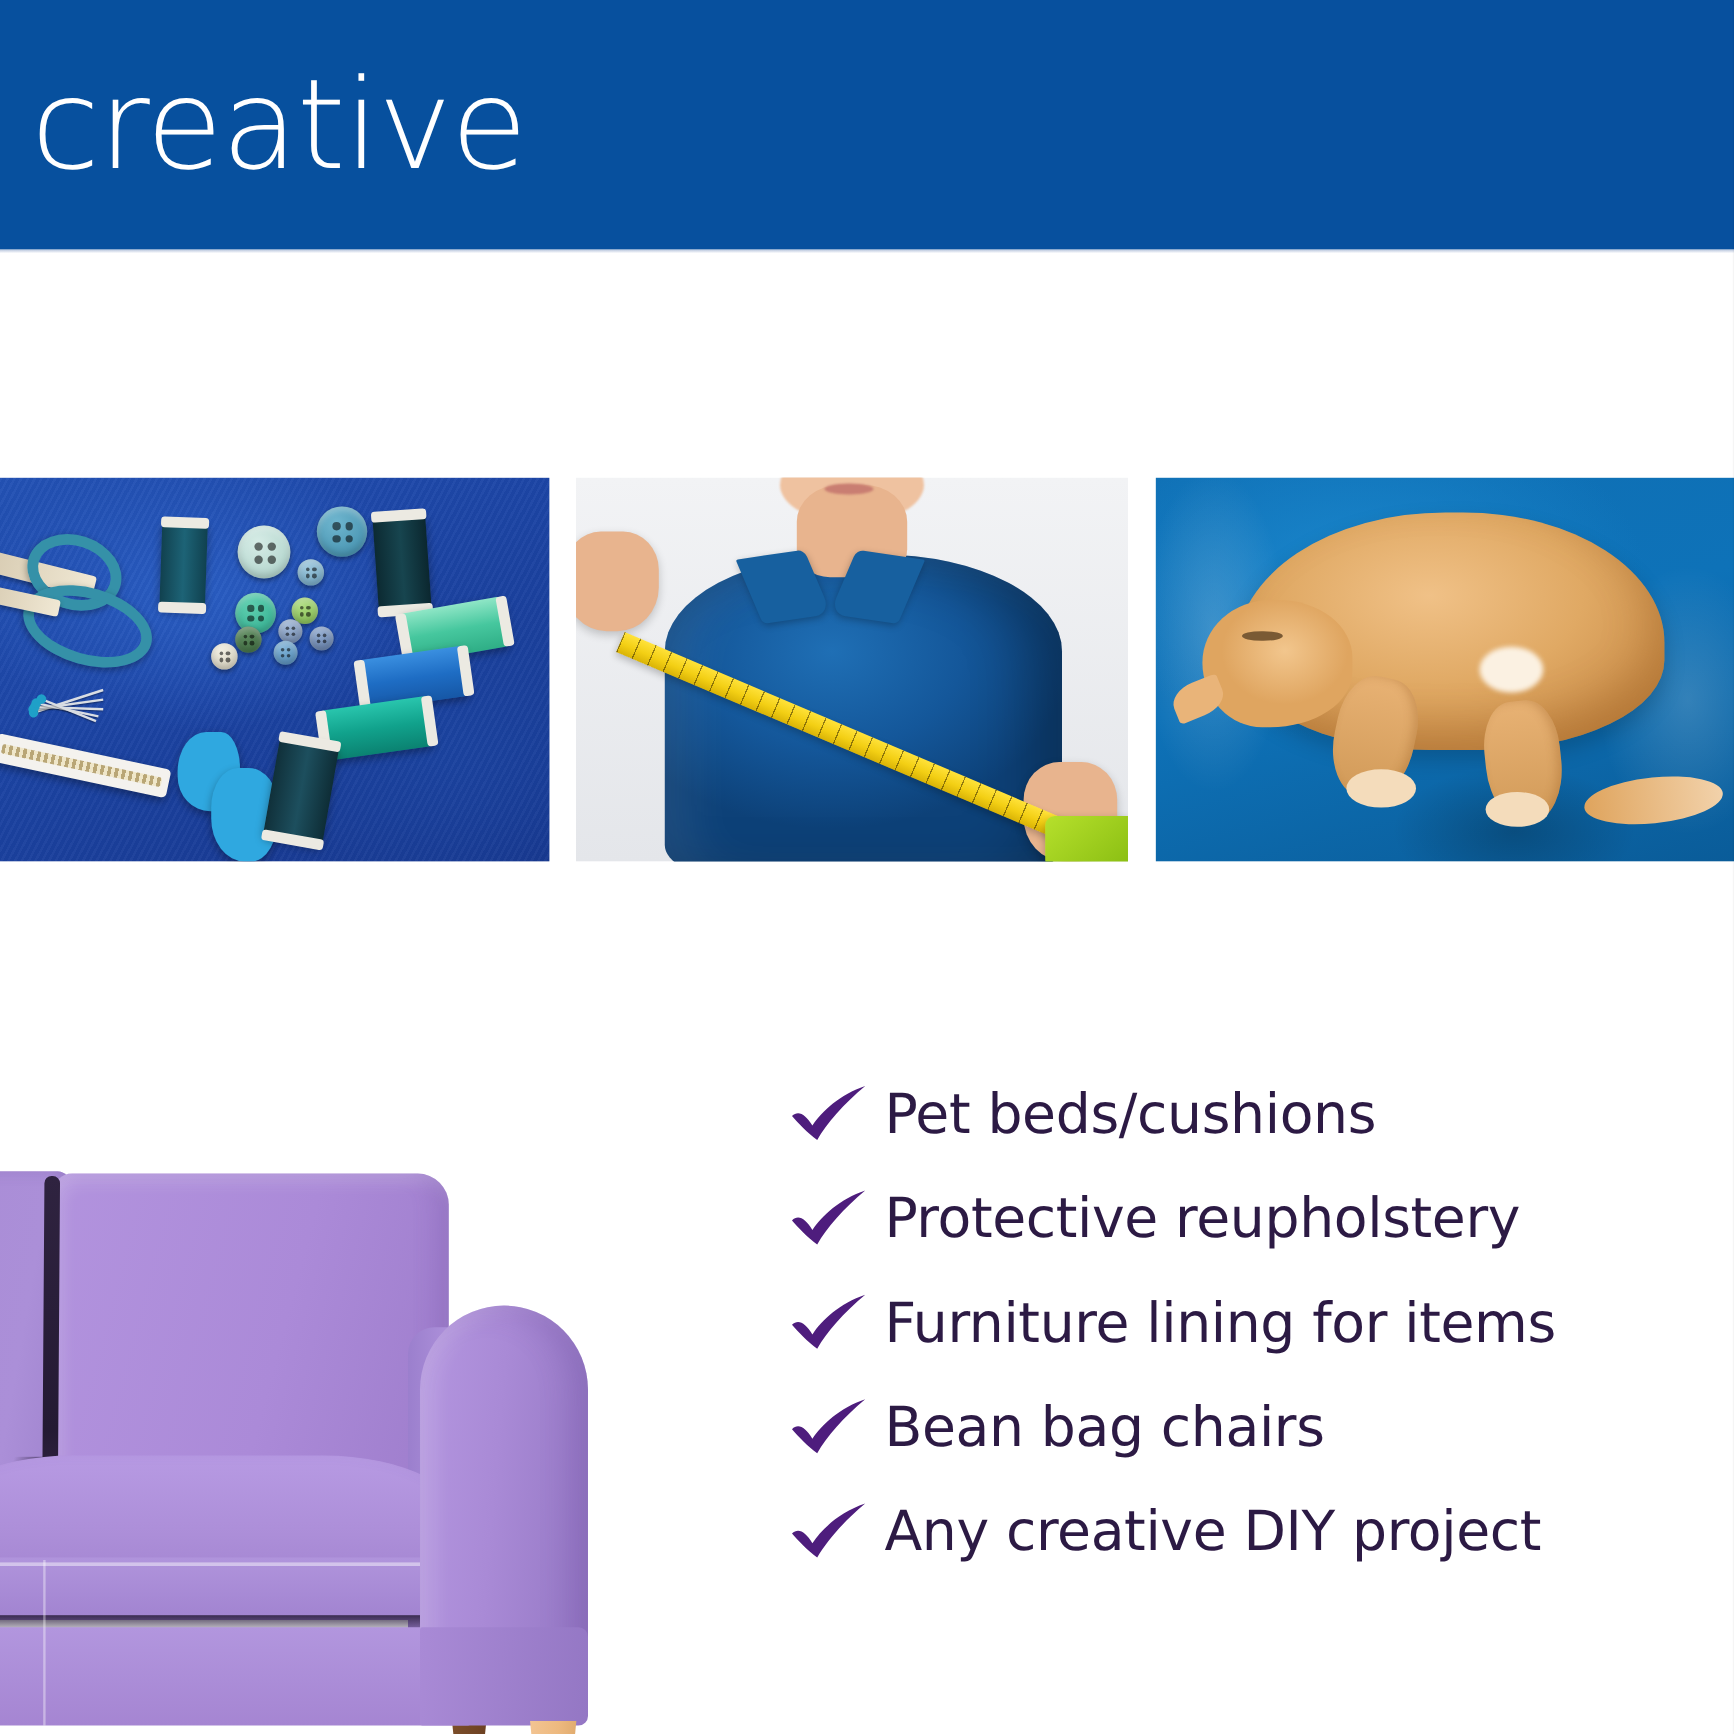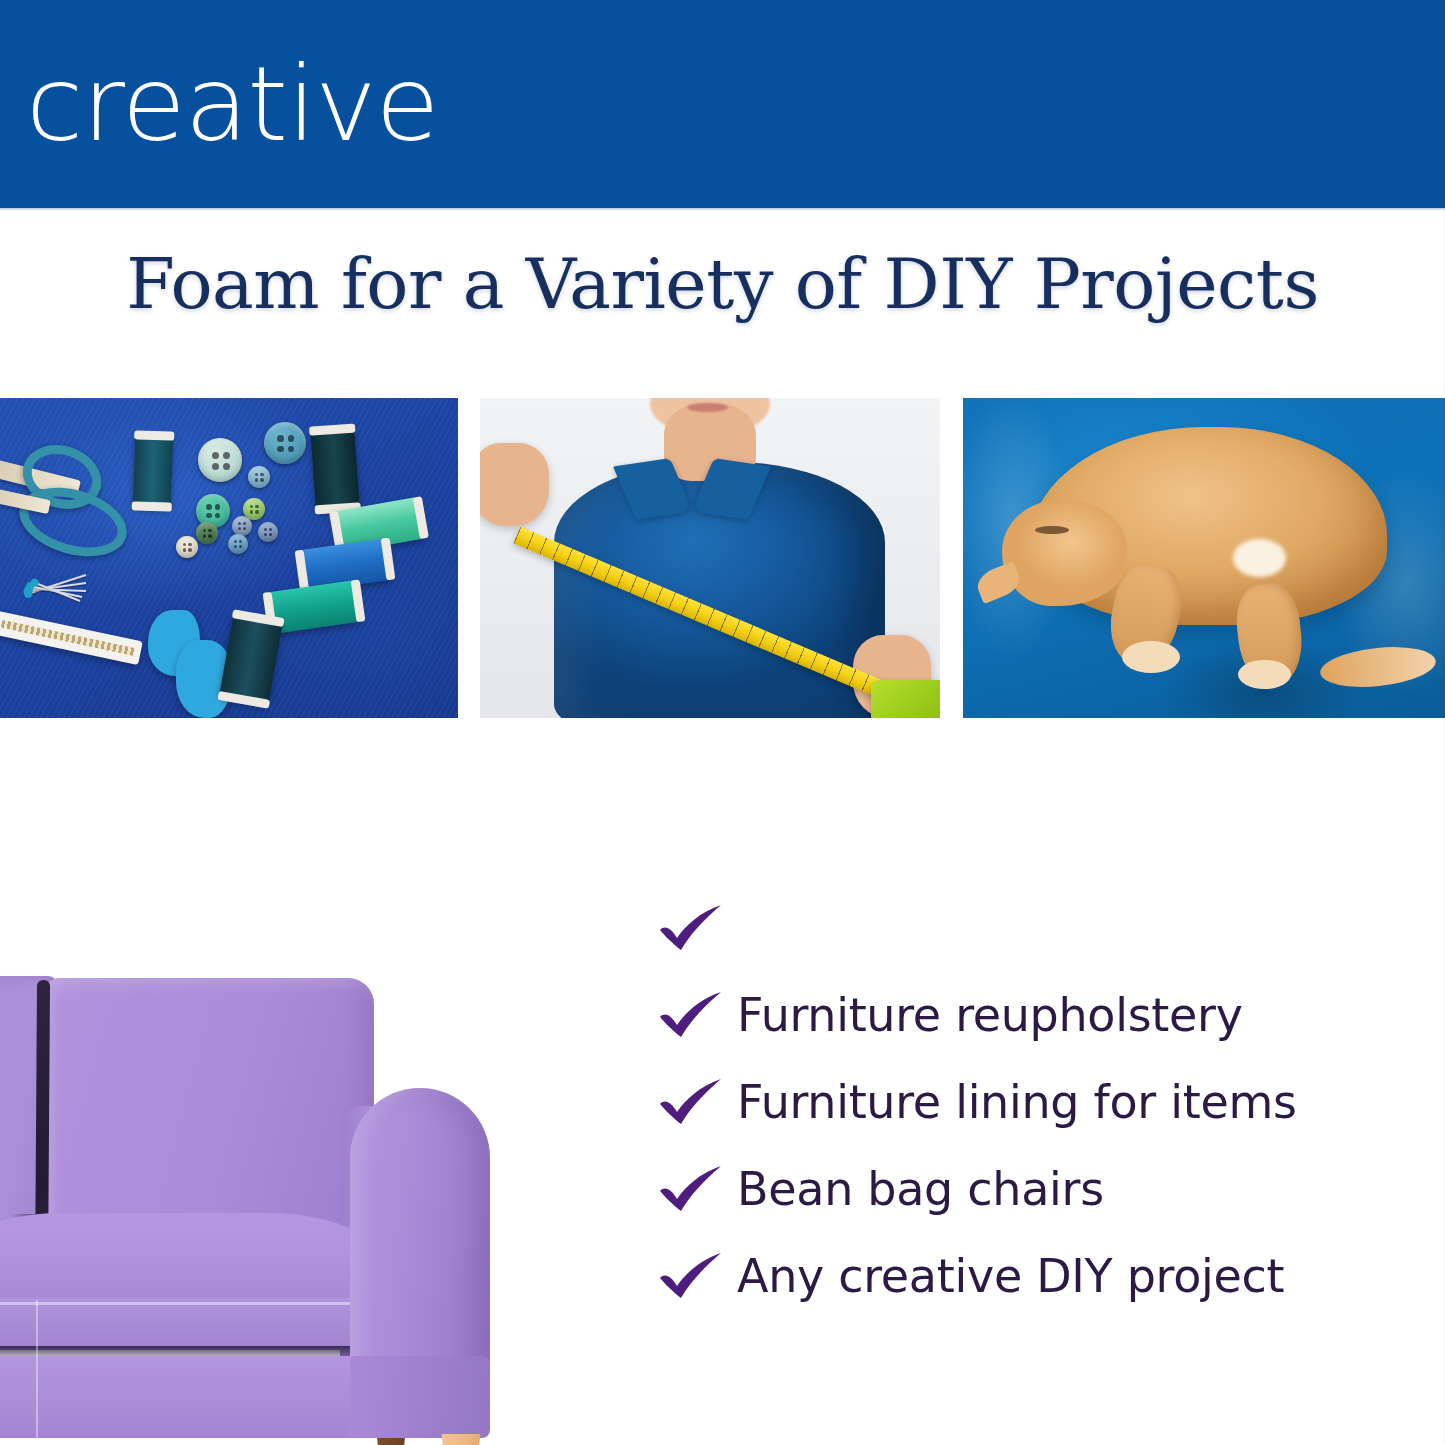--- a/index.html
+++ b/index.html
@@ -350,21 +350,20 @@
 </head>
 <body>
 
 <div id="page">
 
   <div id="brand-banner">
     <div id="brand-wordmark">creative</div>
   </div>
   <div id="banner-hairline"></div>
 
-  <div id="headline">Foam for a Variety of DIY Projects</div>
 
   <div class="photo" id="photo-sewing">
     <div class="inner">
       <div class="cloth"></div>
 
       <div class="scissor-blade" style="left:-6px; top:72px; width:86px; height:18px; transform:rotate(14deg); border-radius:3px;"></div>
       <div class="scissor-h" style="left:22px; top:48px; width:62px; height:44px; transform:rotate(18deg);"></div>
       <div class="scissor-h" style="left:18px; top:92px; width:92px; height:46px; transform:rotate(16deg);"></div>
       <div class="scissor-blade" style="left:-10px; top:96px; width:60px; height:14px; transform:rotate(12deg); border-radius:3px;"></div>
 
@@ -498,27 +497,28 @@
       <div class="cat-tail"></div>
     </div>
   </div>
 
   <div id="benefit-list">
 
     <div class="benefit-row">
       <svg class="check-icon" viewBox="0 0 72 56">
         <path d="M5 30 C10 25, 16 28, 22 38 C30 26, 45 12, 66 5 C48 20, 34 36, 26 50 C18 44, 10 36, 5 30 Z" fill="#4e1d7d"></path>
       </svg>
+      <span class="benefit-label">Pet beds/cushions</span>
     </div>
 
     <div class="benefit-row">
       <svg class="check-icon" viewBox="0 0 72 56">
         <path d="M5 30 C10 25, 16 28, 22 38 C30 26, 45 12, 66 5 C48 20, 34 36, 26 50 C18 44, 10 36, 5 30 Z" fill="#4e1d7d"></path>
       </svg>
-      <span class="benefit-label">Furniture reupholstery</span>
+      <span class="benefit-label">Protective reupholstery</span>
     </div>
 
     <div class="benefit-row">
       <svg class="check-icon" viewBox="0 0 72 56">
         <path d="M5 30 C10 25, 16 28, 22 38 C30 26, 45 12, 66 5 C48 20, 34 36, 26 50 C18 44, 10 36, 5 30 Z" fill="#4e1d7d"></path>
       </svg>
       <span class="benefit-label">Furniture lining for items</span>
     </div>
 
     <div class="benefit-row">

